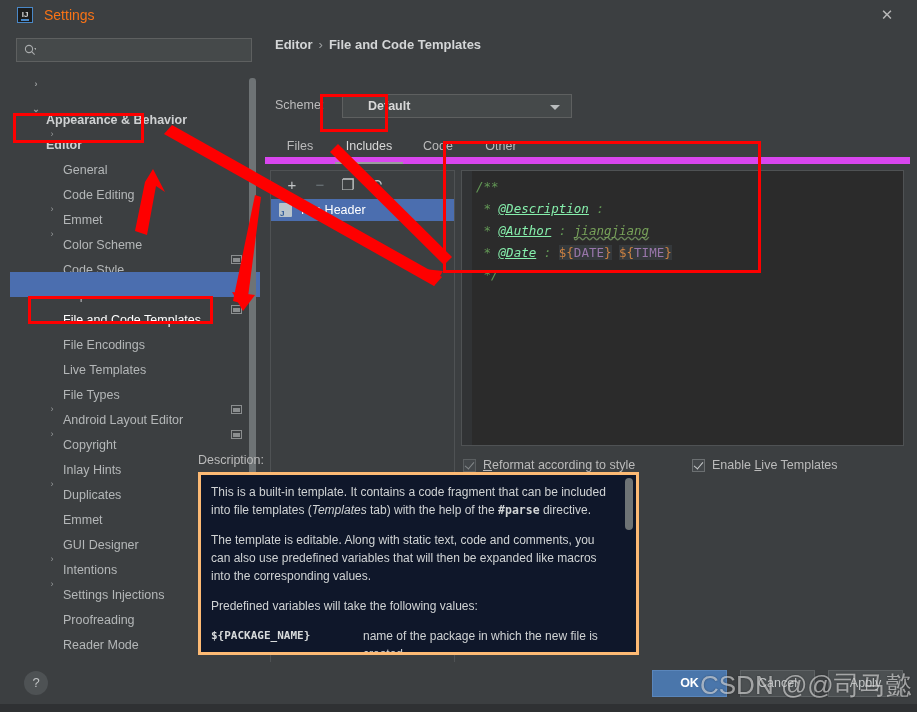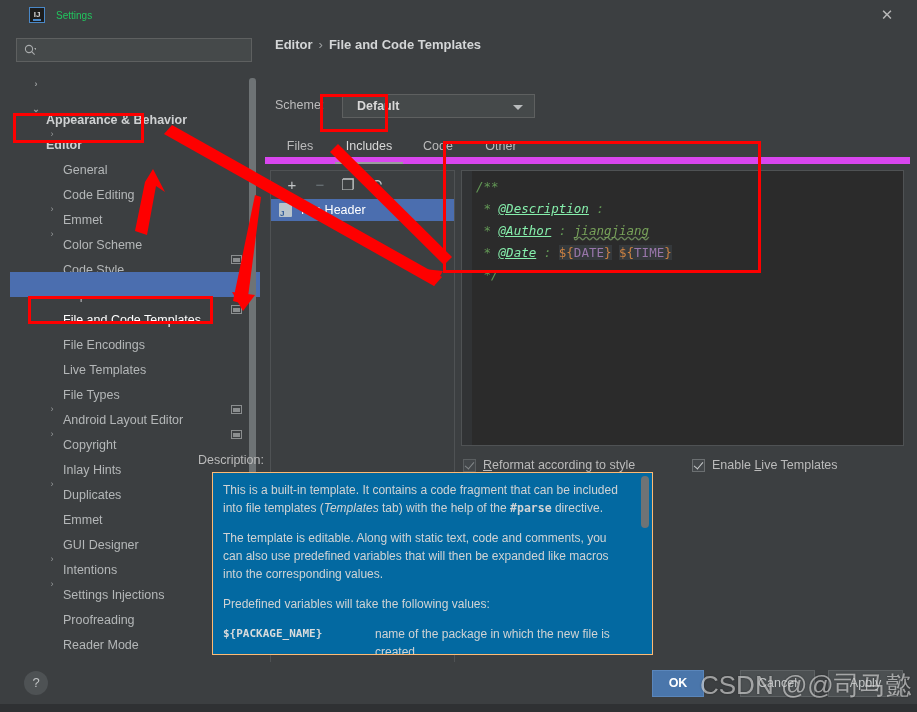--- a/index.html
+++ b/index.html
@@ -12,32 +12,32 @@
   }
   body { position: relative; }
 
   
   #titlebar {
     position: absolute; left: 0; top: 0; width: 917px; height: 30px;
     background: #3c3f41;
     display: flex; align-items: center;
   }
   #app-icon {
-    width: 16px; height: 16px; margin-left: 29px;
+    width: 16px; height: 16px; margin-left: 17px;
     background: #1c1c1c; border: 1px solid #4a88c7;
     color: #d6d6d6; font-size: 8px; line-height: 14px; text-align: center;
     font-family: "Liberation Sans", sans-serif; font-weight: bold;
     position: relative;
   }
   #app-icon::after {
     content: ""; position: absolute; left: 3px; right: 3px; bottom: 1px;
     height: 2px; background: #4a88c7;
   }
   #window-title {
-    margin-left: 11px; color: #22c55e; font-size: 10px;
+    margin-left: 11px; color: #f97316; font-size: 14px;
   }
   #close-btn {
     position: absolute; right: 20px; top: 5px;
     width: 20px; height: 20px; color: #b8b8b8; font-size: 15px;
     text-align: center; line-height: 20px; cursor: pointer;
   }
 
   
   #sidebar {
     position: absolute; left: 10px; top: 30px;
@@ -99,24 +99,24 @@
   #breadcrumb {
     position: absolute; left: 10px; top: 7px;
     font-size: 13px; font-weight: bold; color: #d4d6d7;
   }
   #breadcrumb .sep { color: #9a9d9e; font-weight: normal; margin: 0 6px; }
 
   #scheme-row { position: absolute; left: 10px; top: 64px; }
   #scheme-label { position: absolute; left: 0; top: 4px; color: #bbbbbb; font-size: 12.5px; }
   #scheme-select {
     position: absolute; left: 67px; top: 0;
-    width: 193px; height: 24px;
+    width: 230px; height: 24px;
     background: #45494a; border: 1px solid #5e6060;
     color: #d8d8d8; font-size: 12.5px; font-weight: bold;
-    line-height: 22px; padding-left: 14px;
+    line-height: 22px; padding-left: 25px;
   }
   #scheme-arrow {
     position: absolute; right: 11px; top: 10px;
     width: 0; height: 0; border-left: 5px solid transparent;
     border-right: 5px solid transparent; border-top: 5px solid #b9bcbd;
   }
 
   #tabbar {
     position: absolute; left: 0; top: 98px; width: 645px; height: 36px;
     border-bottom: 7px solid #d946ef;
@@ -200,23 +200,23 @@
   }
   .cbox.disabled::after { border-color: #85898b; }
   .cblabel { position: absolute; left: 20px; top: 0; white-space: nowrap; }
   .u { text-decoration: underline; }
 
   #desc-label {
     position: absolute; left: 198px; top: 453px;
     color: #bbbbbb; font-size: 12.5px;
   }
   #desc-box {
-    position: absolute; left: 212px; top: 472px;
+    position: absolute; left: 198px; top: 472px;
     width: 441px; height: 183px;
-    background: #0369a1; border: 1px solid #fdba74;
+    background: #0f172a; border: 3px solid #fdba74;
     overflow: hidden;
   }
   #desc-inner {
     position: absolute; left: 10px; top: 8px; width: 400px;
     color: #d0d3d4; font-size: 12px; line-height: 18px;
   }
   #desc-inner p { margin: 0 0 12px 0; }
   #desc-inner i { font-style: italic; }
   #desc-inner b { font-weight: bold; font-family: "DejaVu Sans Mono", monospace; font-size: 11.5px; }
   .var-row { position: relative; margin-bottom: 10px; }
@@ -451,21 +451,21 @@
       <div class="var-row">
         <span class="var-name">${PACKAGE_NAME}</span>
         <div class="var-desc">name of the package in which the new file is created</div>
       </div>
     </div>
   <div id="desc-scroll"></div>
 </div>
 
 <div id="bottombar">
   <div id="help-btn">?</div>
-<div class="dlg-btn primary" style="left: 652px; width: 52px;">OK</div>
+<div class="dlg-btn primary" style="left: 652px; width: 75px;">OK</div>
     <div class="dlg-btn" style="left: 740px; width: 75px;">Cancel</div>
     <div class="dlg-btn" style="left: 828px; width: 75px;">Apply</div>
   </div>
 <div id="taskbar"></div>
 
 <div id="annotations">
   <div class="redbox" style="left:13px;  top:113px; width:131px; height:30px;"></div>
   <div class="redbox" style="left:28px; top:296px; width:185px; height:28px;"></div>
   <div class="redbox" style="left:320px; top:94px; width:68px; height:38px;"></div>
   <div class="redbox" style="left:443px; top:141px; width:318px; height:132px;"></div>

